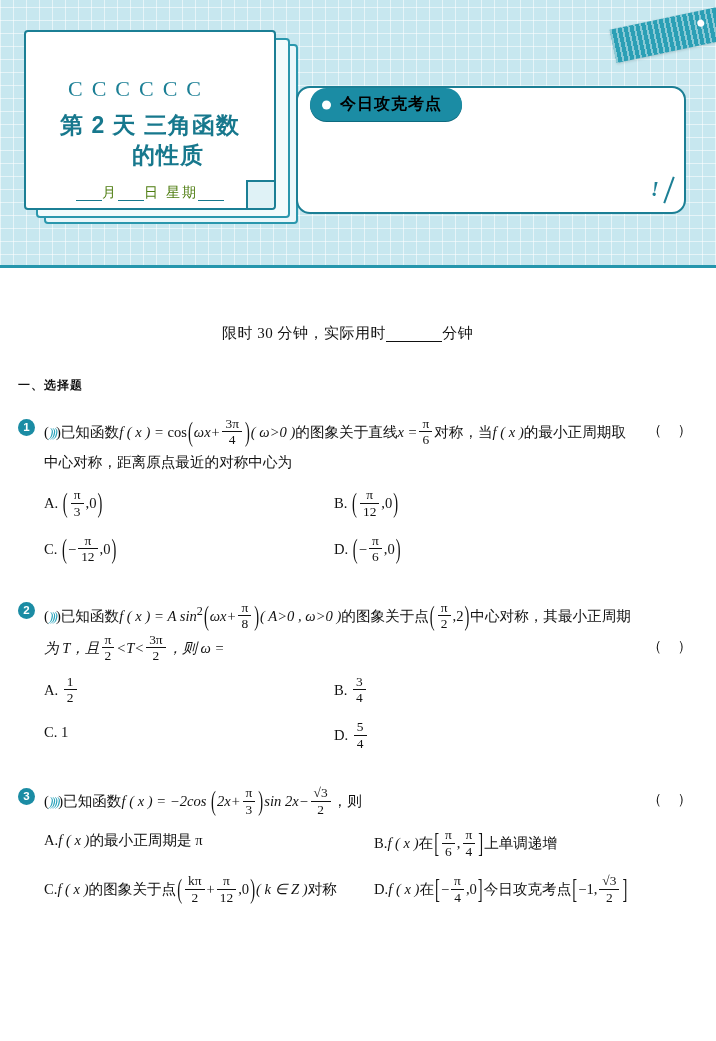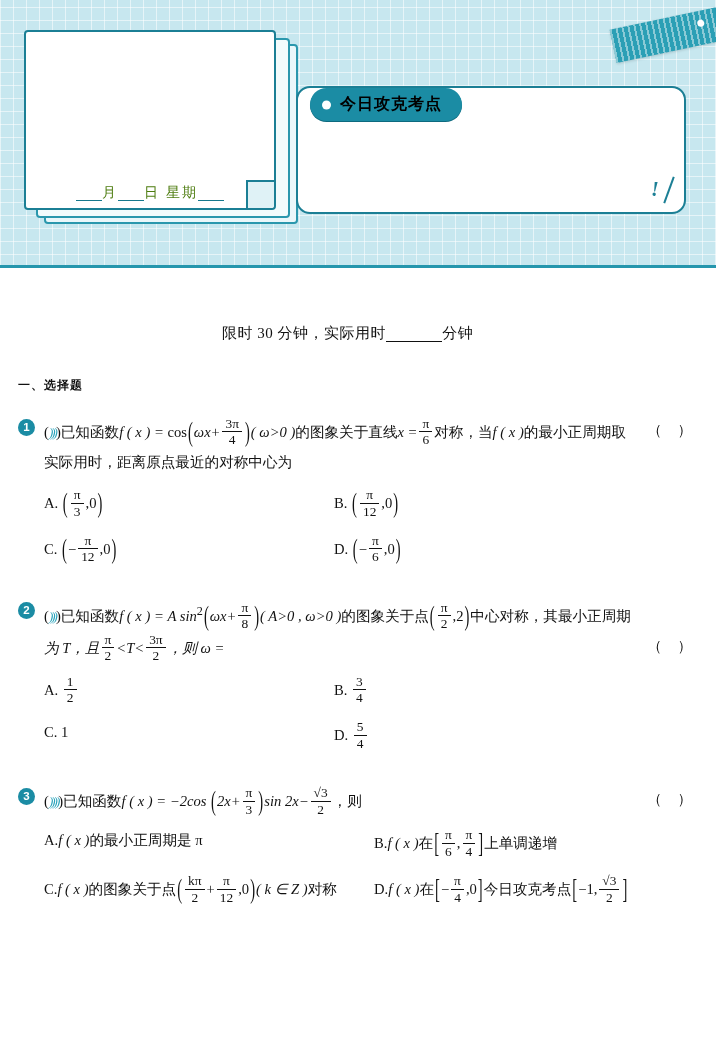--- a/index.html
+++ b/index.html
@@ -281,20 +281,25 @@
 <div class="header">
 
   <div class="tape">
     <div class="hole"></div>
   </div>
 
   <div class="title-card-back2"></div>
   <div class="title-card-back1"></div>
 
   <div class="title-card">
+    <div class="spiral">CCCCCC</div>
+    <div class="day-title">
+      <span>第 2 天  三角函数</span>
+      <span class="t2">的性质</span>
+    </div>
     <div class="date-line">
       <u>&nbsp;</u><span>月</span><u>&nbsp;</u><span>日</span>
       <span>星期</span><u>&nbsp;</u>
     </div>
     <div class="corner-fold"></div>
   </div>
 
   <div class="info-card">
     <div class="pen-badge">
       <span>!</span>
@@ -318,21 +323,21 @@
   </div>
 
   <div class="section-title">一、选择题</div>
 
   <div class="q">
     <div class="qnum">1</div>
     <div class="qbody">
       <span class="blank-paren">（    ）</span>
       <span class="paren">(</span><span class="stars">)))</span><span class="paren">)</span><span>已知函数</span><span class="it">f ( x ) =</span>
       <span>cos</span><span class="par-l">(</span><span class="it">ωx+</span><span class="frac"><span class="n">3π</span><span class="d">4</span></span><span class="par-r">)</span><span class="it">( ω&gt;0 )</span><span>的图象关于直线</span><span class="it">x =</span><span class="frac"><span class="n">π</span><span class="d">6</span></span><span>对称，当</span><span class="it">f ( x )</span><span>的最小正周期取</span>
-      <span class="line2">实际用时，距离原点最近的对称中心为</span>
+      <span class="line2">中心对称，距离原点最近的对称中心为</span>
     </div>
     <div class="opts">
       <div>
         <span>A.</span>
         <span class="par-l">(</span><span class="frac"><span class="n">π</span><span class="d">3</span></span><span>,0</span><span class="par-r">)</span>
       </div>
       <div>
         <span>B.</span>
         <span class="par-l">(</span><span class="frac"><span class="n">π</span><span class="d">12</span></span><span>,0</span><span class="par-r">)</span>
       </div>

